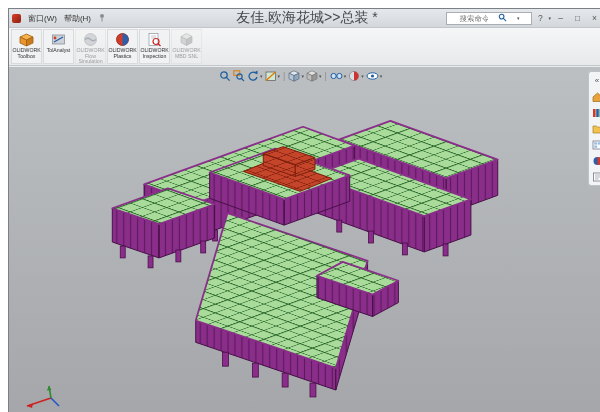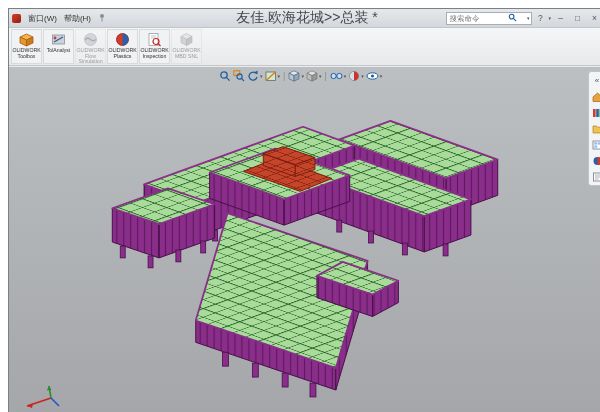--- a/index.html
+++ b/index.html
@@ -19,21 +19,21 @@
     position:relative;font-size:8px;color:#333;}
   .menu{display:flex;gap:7px;padding-left:3px;align-items:center;z-index:2;}
   .menu .mitem{cursor:default;}
   .appicon{width:9px;height:9px;background:linear-gradient(135deg,#d6402a,#8f1d10);
     border-radius:2px;display:inline-block;}
   .wtitle{position:absolute;left:0;right:0;text-align:center;font-size:14px;
     color:#44484c;pointer-events:none;}
   .tb-right{margin-left:auto;display:flex;align-items:center;gap:2px;
     padding-right:3px;z-index:2;}
   .search{display:flex;align-items:center;background:#fff;border:1px solid #a8aeb4;
-    height:13px;width:86px;padding:0 2px;gap:10px;}
+    height:13px;width:86px;padding:0 12px;gap:10px;}
   .search input{border:none;outline:none;flex:1;min-width:0;font-size:7.5px;
     color:#666;background:transparent;font-family:"Liberation Sans",sans-serif;}
   .caret{font-size:5px;color:#555;line-height:1;}
   .winbtn{width:15px;height:13px;display:flex;align-items:center;
     justify-content:center;font-size:8.5px;color:#555;cursor:default;}
   .helpbtn{width:12px;}
   
   .ribbon{height:38px;background:linear-gradient(#f5f6f7,#e7e9eb);
     border-bottom:1px solid #c3c7ca;display:flex;align-items:stretch;
     padding:1px 2px;gap:1px;}

